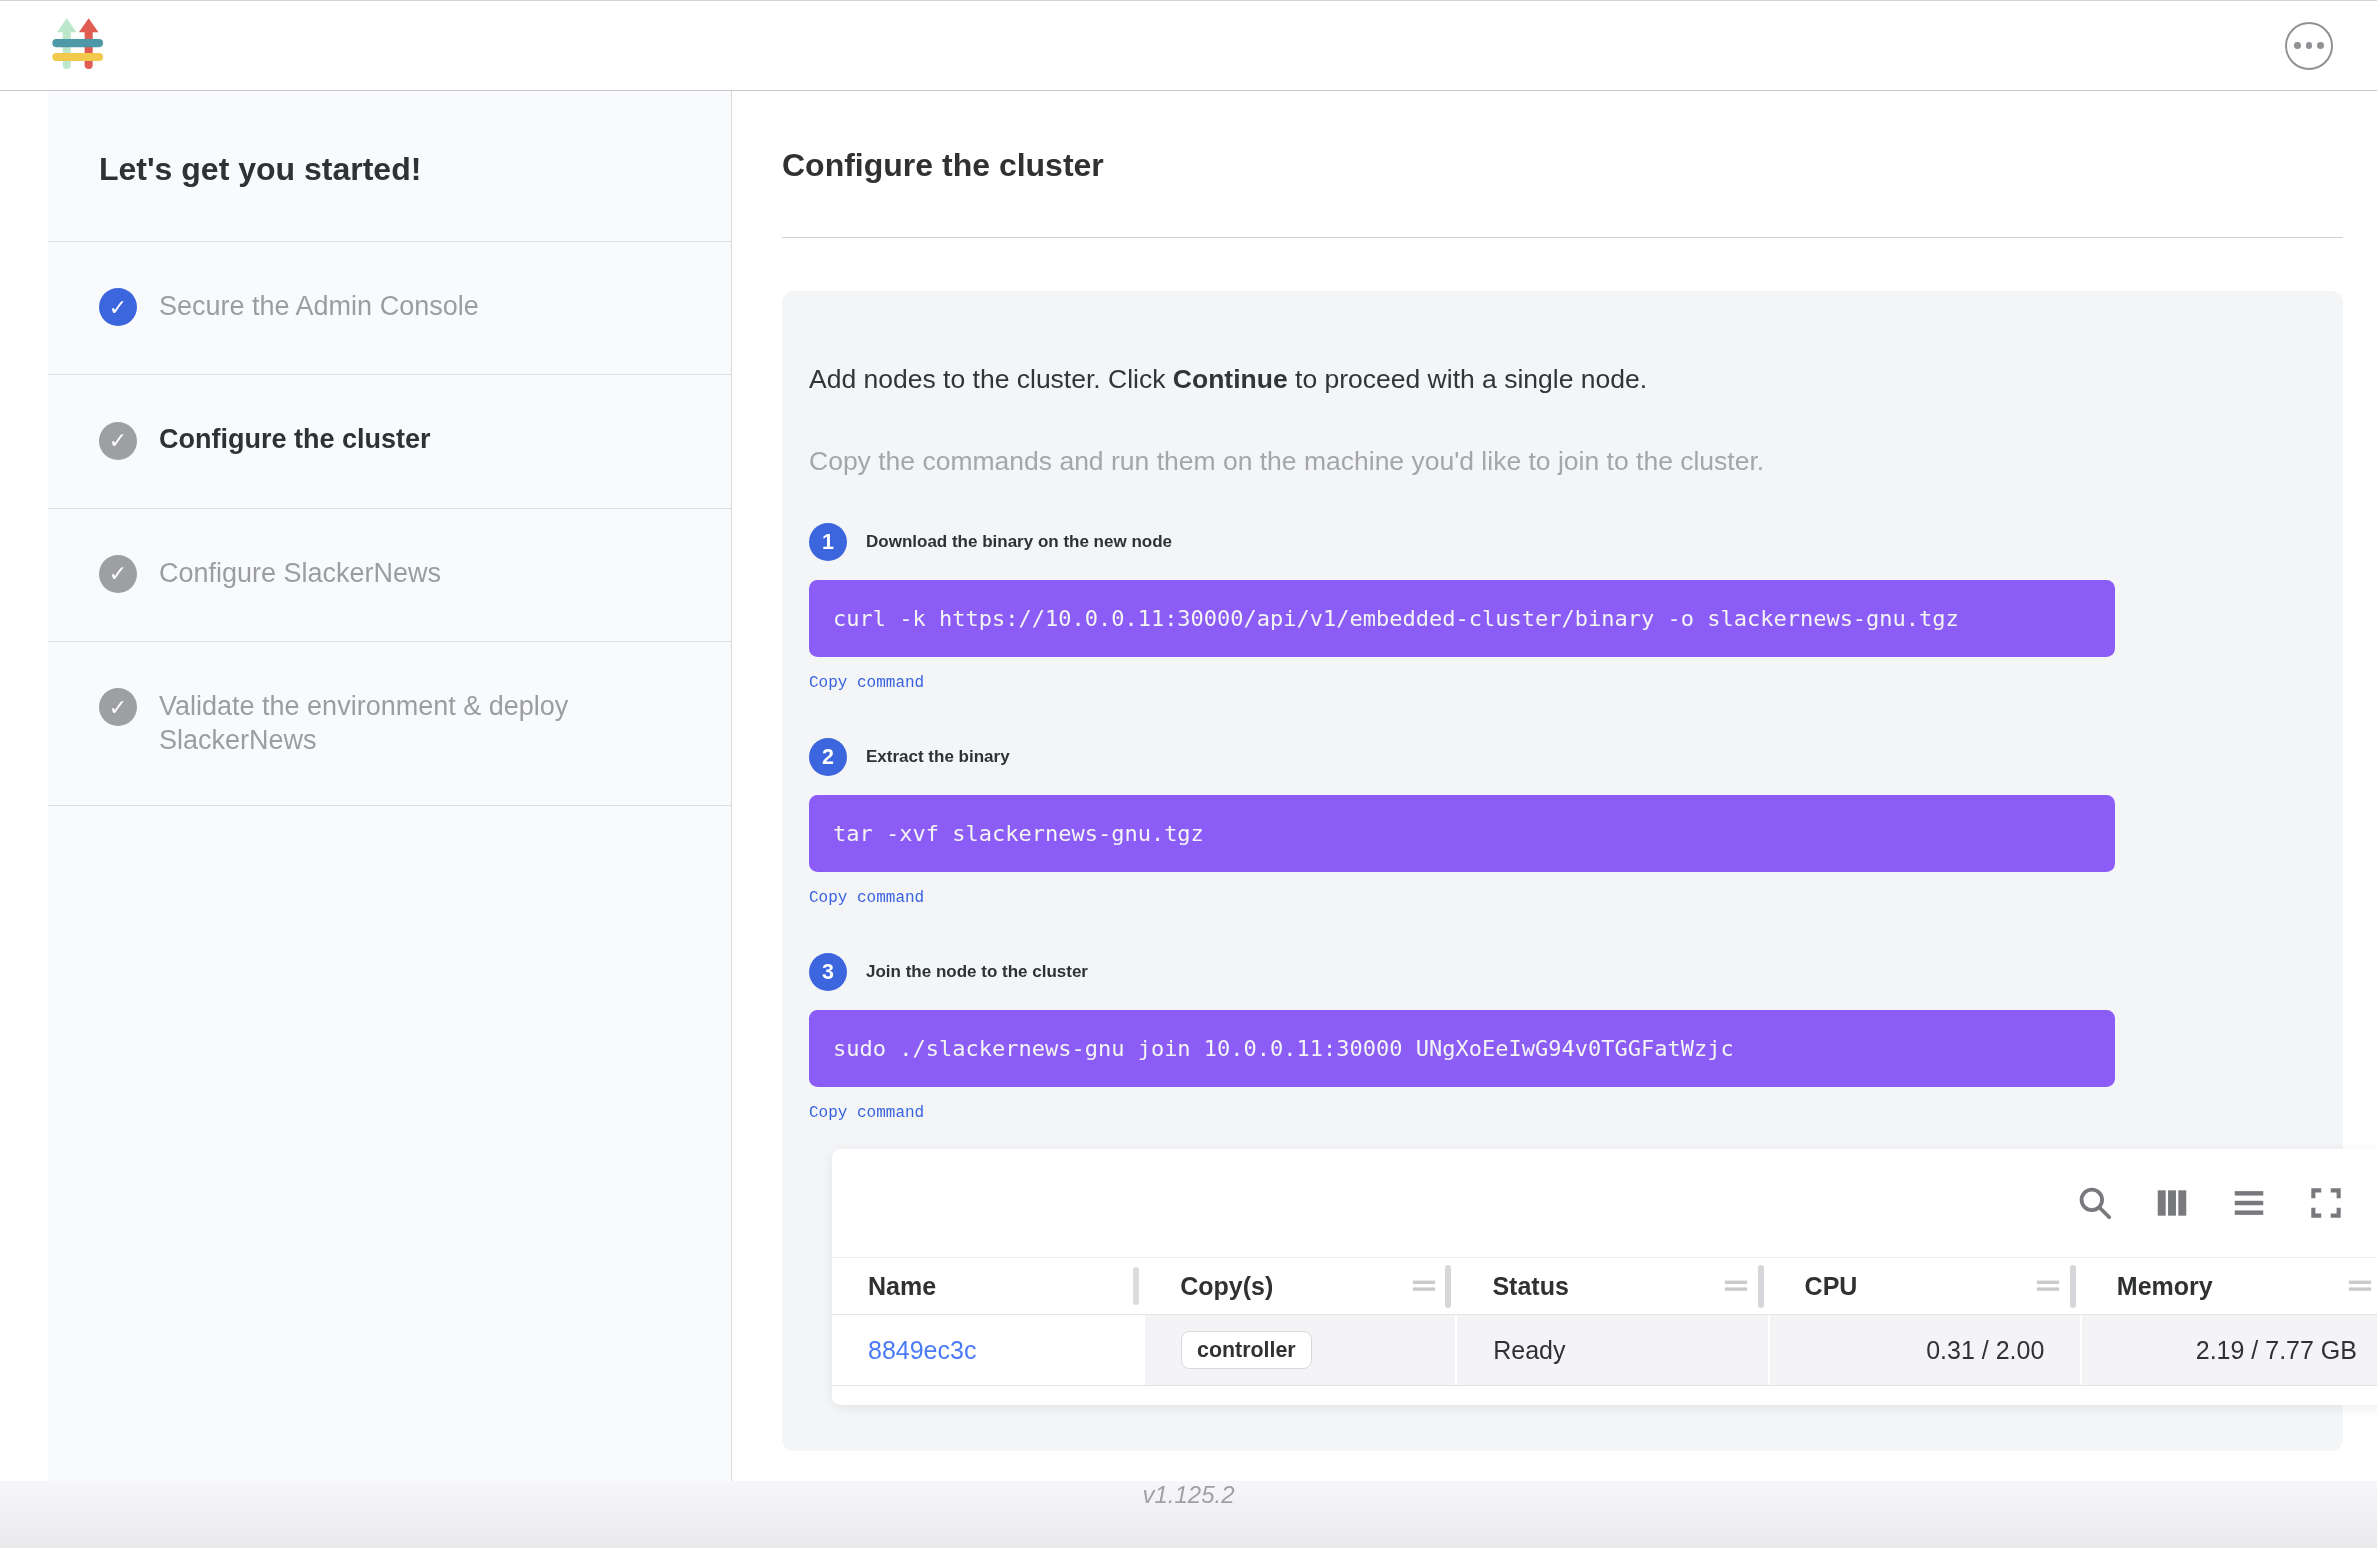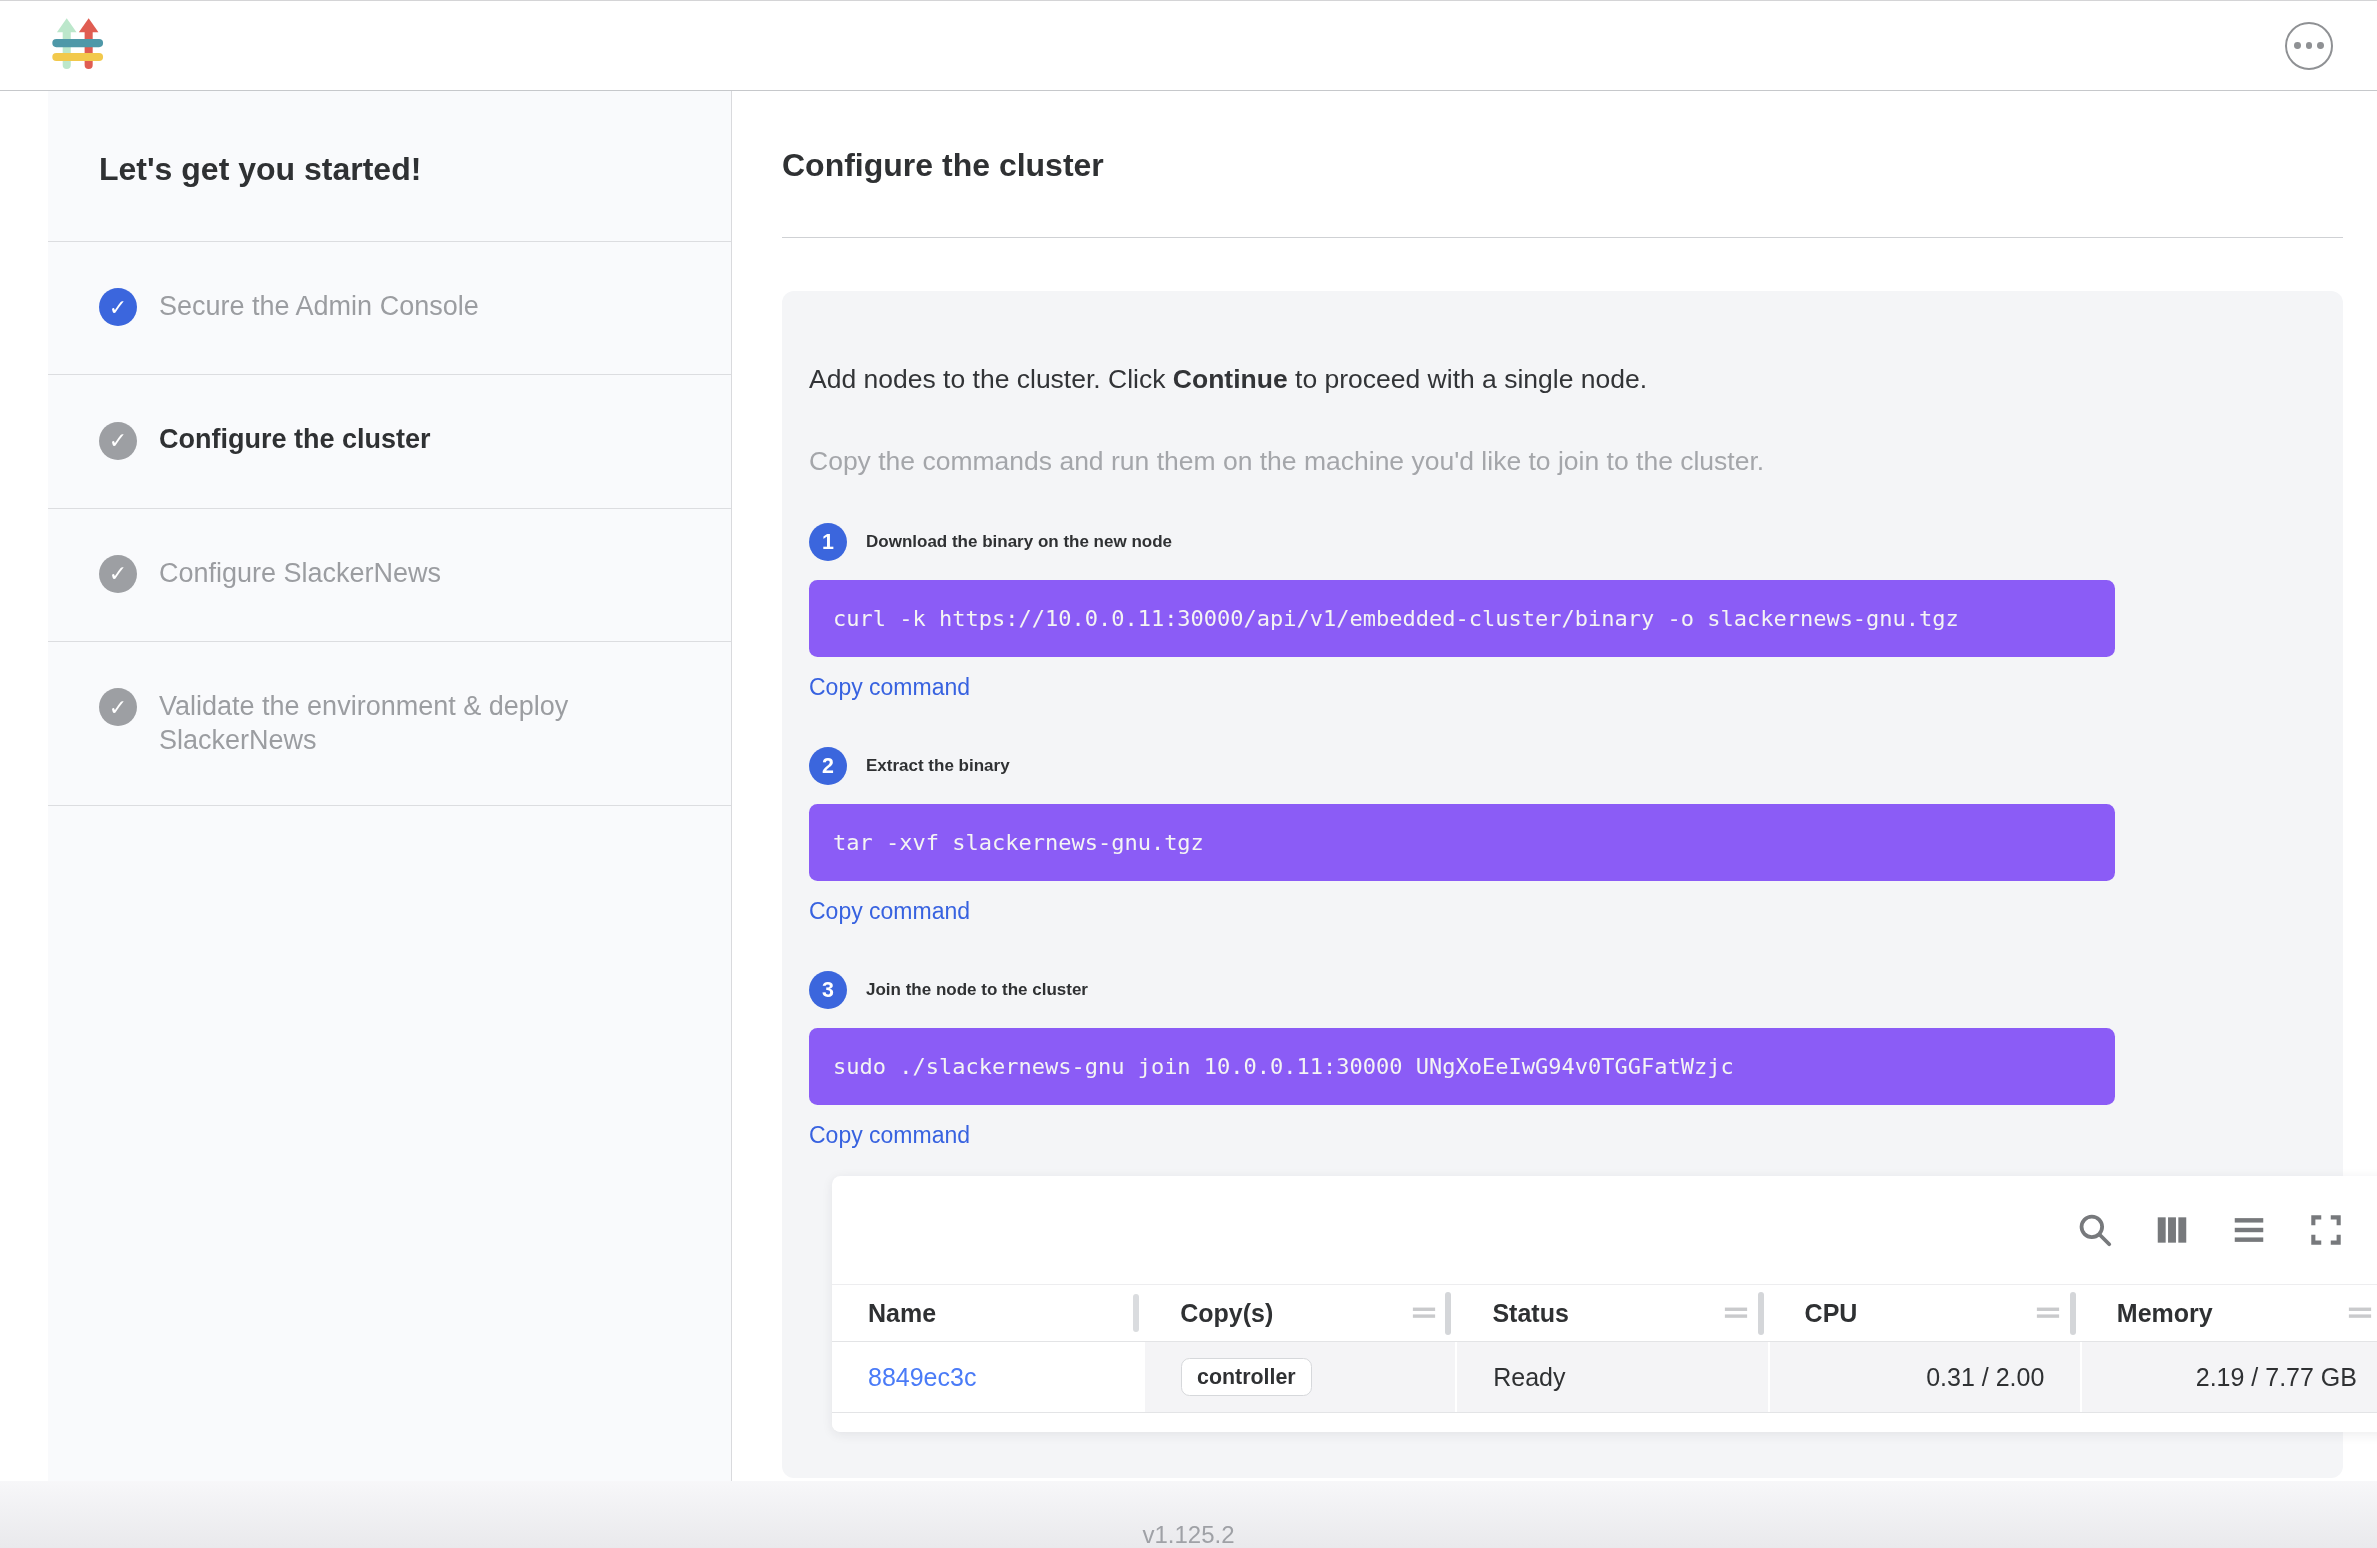--- a/index.html
+++ b/index.html
@@ -72,22 +72,22 @@
     color:#fff; font-size:21.4px; font-weight:bold;
     display:flex; align-items:center; justify-content:center;
   }
   .cmd-title { font-size:17px; font-weight:bold; color:#2f3133; }
   .code-block {
     margin-top:19px; width:1306px; background:#8b5cf6; border-radius:8.5px;
     padding:26px 24px; font-family:"DejaVu Sans Mono","Liberation Mono",monospace;
     font-size:22px; color:#f4f4f4; white-space:pre; overflow:hidden;
   }
   .copy-link {
-    display:inline-block; margin-top:17px; font-size:23px; color:#3762e0;
-    text-decoration:none; cursor:pointer;
+    display:inline-block; margin-top:17px; font-size:16px; color:#3762e0;
+    text-decoration:none; cursor:pointer;font-family:Liberation Mono, monospace;
   }
 
   
   .table-panel {
     margin-top:27px; margin-left:23px; width:1561px; background:#ffffff;
     border-radius:8.5px; box-shadow:0 2.6px 10.3px rgba(40,44,52,.08);
     overflow:hidden;
   }
   .table-toolbar {
     height:108px; display:flex; align-items:center; justify-content:flex-end;
@@ -122,22 +122,22 @@
   .role-chip {
     background:#ffffff; border:1.7px solid #d6d8db; border-radius:8.5px;
     padding:5.1px 15.4px; font-size:21.4px; font-weight:bold; color:#2f3133;
   }
   .table-footer { height:19px; background:#fff; }
 
   
   .footer {
     flex:0 0 68px; height:68px;
     background:linear-gradient(#f7f7f9,#e9e9ec);
-    display:flex; align-items:flex-end; justify-content:center;
-    font-size:24px; color:#9fa1a6;
+    display:flex; align-items:flex-start; justify-content:center;
+    font-size:24px; color:#9fa1a6;font-style:italic;
   }
 </style>
 </head>
 <body>
 
 <div class="topbar">
   <svg class="logo-svg" viewBox="0 0 52 52">
 
     <g fill="#bce7cb">
       <rect x="11" y="10" width="7" height="36" rx="3.5"></rect>

